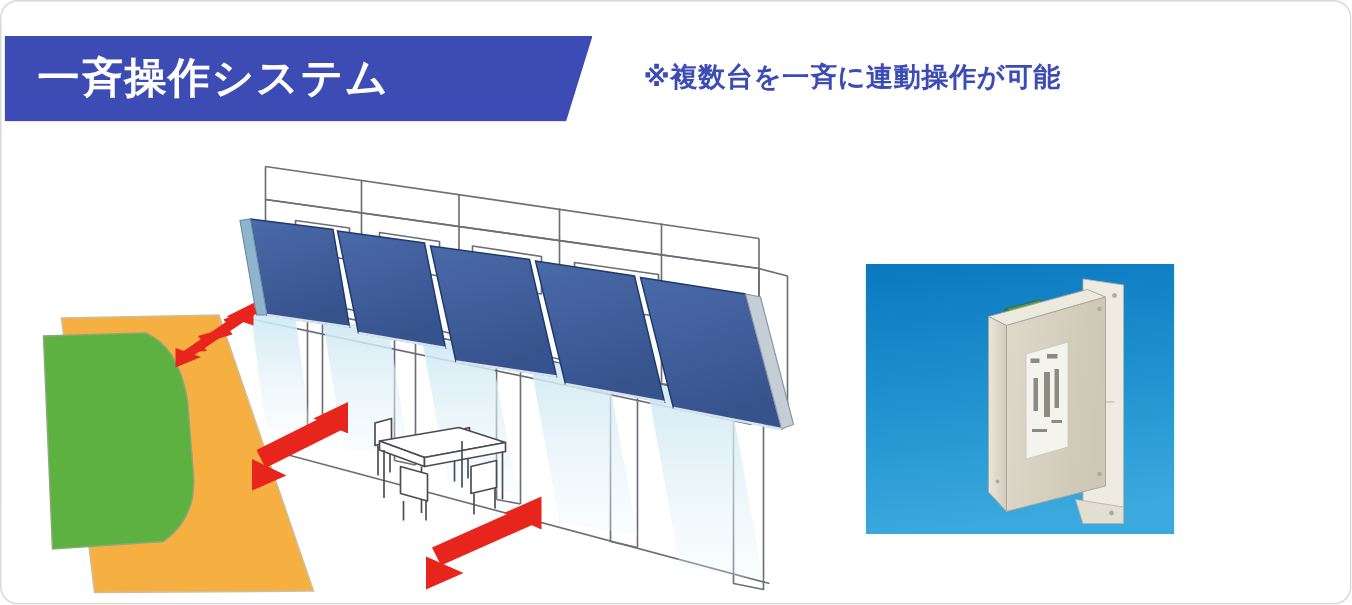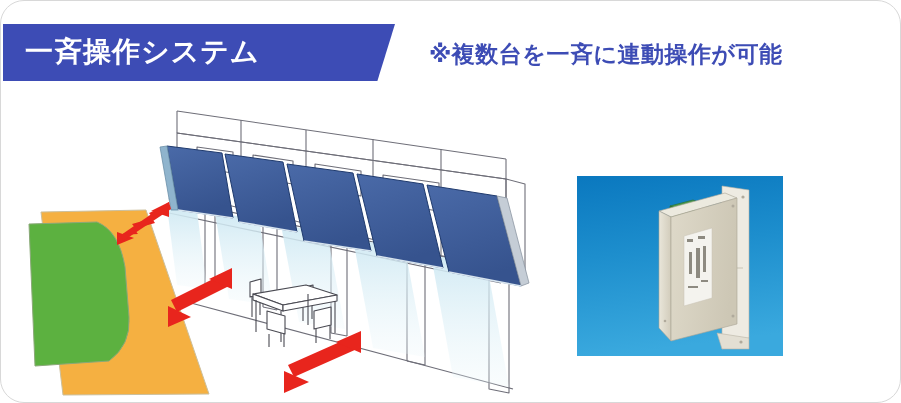--- a/index.html
+++ b/index.html
@@ -4,41 +4,41 @@
 <style>
   html,body{margin:0;padding:0;background:#ffffff;}
   body{font-family:"Liberation Sans","DejaVu Sans",sans-serif;}
 
   .card{
     position:relative;
     width:901px;height:403px;
     box-sizing:border-box;
     background:#ffffff;
     border:1px solid #d8d8d8;
-    border-radius:24px;
+    border-radius:12px;
     overflow:hidden;
   }
 
   
   .banner{
     position:absolute;left:2px;top:23px;
     width:392px;height:57px;
     background:#3d4cb5;
     -webkit-clip-path:polygon(0 0, 100% 0, 95.5% 100%, 0 100%);
     clip-path:polygon(0 0, 100% 0, 95.5% 100%, 0 100%);
   }
   .banner-title{
     position:absolute;left:24px;top:29px;
     font-size:28px;font-weight:bold;color:#ffffff;
     letter-spacing:1px;line-height:44px;
     white-space:nowrap;
   }
   .subtitle{
     position:absolute;left:428px;top:38px;
-    font-size:23px;font-weight:bold;color:#3d4cb5;
+    font-size:18px;font-weight:bold;color:#3d4cb5;
     white-space:nowrap;letter-spacing:.5px;
   }
 
   
   .illus{position:absolute;left:0;top:88px;width:560px;height:310px;}
   .illus svg{display:block;}
 
   
   .photo{
     position:absolute;left:576px;top:175px;

